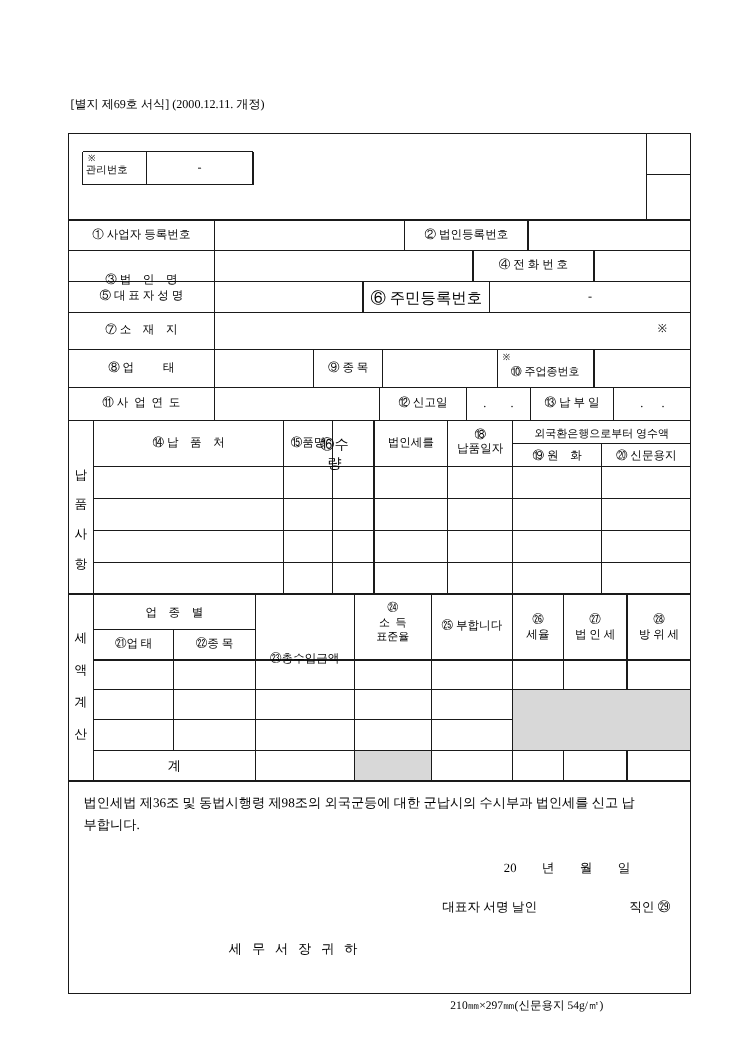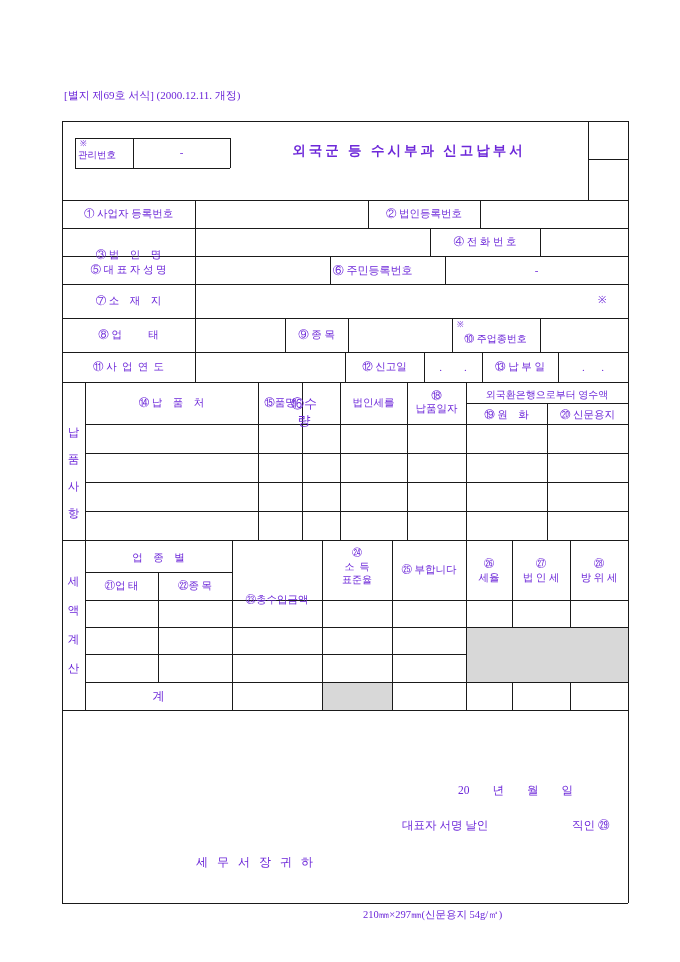--- a/index.html
+++ b/index.html
@@ -1,18 +1,18 @@
 <!DOCTYPE html>
 <html><head>
 <meta charset="utf-8">
 <style>
   html,body{margin:0;padding:0;background:#ffffff}
   .page{
     position:relative;width:680px;height:962px;background:#ffffff;
-    font-family:"Liberation Serif","DejaVu Serif",serif;color:#6d28d9;
+    font-family:"Liberation Serif","DejaVu Serif",serif;color:#000000;
     overflow:hidden;
   }
   .grid{position:absolute;left:0;top:0}
   .txt{position:absolute;white-space:pre-wrap;line-height:1.3;font-size:11px}
   .c{text-align:center}
   .inp{position:absolute;background:transparent}
 </style>
 </head>
 <body>
 
@@ -34,30 +34,29 @@
              M85 382V710 M258 382V540 M302 382V540 M340 382V540 M407 382V540 M466 382V540 M547 403V540
              M158 572V682 M232 540V710 M322 540V710 M392 540V710 M466 540V710
              M512 540V627 M570 540V627 M512 682V710 M570 682V710" stroke="#1a1a1a"></path>
   </svg>
 
   <div class="txt" style="left:64px;top:88px">[별지 제69호 서식] (2000.12.11. 개정)</div>
 
   <div class="txt" style="left:80px;top:139px;font-size:8px">※</div>
   <div class="txt" style="left:78px;top:149px;font-size:9.5px">관리번호</div>
   <div class="txt c" style="left:133px;top:145px;width:97px">-</div>
-  <div class="txt c" style="left:230px;top:142px;width:358px;font-size:13.5px;font-weight:bold;letter-spacing:3px">외국군 등 수시부과 신고납부서</div>
 
   <div class="txt c" style="left:63px;top:207px;width:131px;font-size:10.5px">① 사업자 등록번호</div>
   <div class="txt c" style="left:369px;top:207px;width:110px;font-size:10.5px">② 법인등록번호</div>
 
   <div class="txt c" style="left:63px;top:248px;width:131px;font-size:10.5px">③ 법    인    명</div>
   <div class="txt c" style="left:431px;top:235px;width:108px;font-size:10.5px">④ 전 화 번 호</div>
 
   <div class="txt c" style="left:63px;top:263px;width:131px;font-size:10.5px">⑤ 대 표 자 성 명</div>
-  <div class="txt c" style="left:316px;top:263px;width:113px;font-size:11px">⑥ 주민등록번호</div>
+  <div class="txt c" style="left:331px;top:263px;width:113px;font-size:14px">⑥ 주민등록번호</div>
   <div class="txt c" style="left:446px;top:263px;width:181px">-</div>
 
   <div class="txt c" style="left:63px;top:294px;width:131px;font-size:10.5px">⑦ 소    재    지</div>
   <div class="txt" style="left:598px;top:293px;font-size:10px">※</div>
 
   <div class="txt c" style="left:63px;top:328px;width:131px;font-size:10.5px">⑧ 업          태</div>
   <div class="txt c" style="left:286px;top:328px;width:61px;font-size:10.5px">⑨ 종 목</div>
   <div class="txt" style="left:457px;top:320px;font-size:8px">※</div>
   <div class="txt c" style="left:452px;top:332px;width:87px;font-size:10px">⑩ 주업종번호</div>
 
@@ -94,25 +93,27 @@
 표준율</div>
   <div class="txt c" style="left:393px;top:563px;width:72px;font-size:10.5px">㉕ 부합니다</div>
   <div class="txt c" style="left:467px;top:557px;width:44px;line-height:14px;font-size:10.5px">㉖
 세율</div>
   <div class="txt c" style="left:513px;top:557px;width:56px;line-height:14px;font-size:10.5px">㉗
 법 인 세</div>
   <div class="txt c" style="left:571px;top:557px;width:56px;line-height:14px;font-size:10.5px">㉘
 방 위 세</div>
   <div class="txt c" style="left:86px;top:689px;width:145px;font-size:12px">계</div>
 
+  <div class="txt" style="left:76px;top:720px;width:550px;font-size:12px;line-height:20px">법인세법 제36조 및 동법시행령 제98조의 외국군등에 대한 군납시의 수시부과 법인세를 신고 납
+부합니다.</div>
   <div class="txt" style="left:458px;top:783px;font-size:11.5px">20        년        월        일</div>
   <div class="txt" style="left:402px;top:818px;font-size:11.5px">대표자 서명 날인</div>
   <div class="txt" style="left:572px;top:818px;font-size:11.5px">직인 ㉙</div>
-  <div class="txt" style="left:196px;top:855px;font-size:12px;letter-spacing:3px">세 무 서 장 귀 하</div>
-  <div class="txt" style="left:363px;top:908px;width:278px;text-align:left;font-size:10.5px">210㎜×297㎜(신문용지 54g/㎡)</div>
+  <div class="txt" style="left:208px;top:855px;font-size:12px;letter-spacing:3px">세 무 서 장 귀 하</div>
+  <div class="txt" style="left:340px;top:908px;width:278px;text-align:center;font-size:10.5px">210㎜×297㎜(신문용지 54g/㎡)</div>
 
   <div class="inp" style="left:196px;top:201px;width:171px;height:26px"></div>
   <div class="inp" style="left:481px;top:201px;width:146px;height:26px"></div>
   <div class="inp" style="left:196px;top:229px;width:233px;height:26px"></div>
   <div class="inp" style="left:541px;top:229px;width:86px;height:26px"></div>
   <div class="inp" style="left:196px;top:257px;width:133px;height:26px"></div>
   <div class="inp" style="left:196px;top:285px;width:431px;height:32px"></div>
   <div class="inp" style="left:196px;top:319px;width:88px;height:32px"></div>
   <div class="inp" style="left:349px;top:319px;width:102px;height:32px"></div>
   <div class="inp" style="left:541px;top:319px;width:86px;height:32px"></div>

